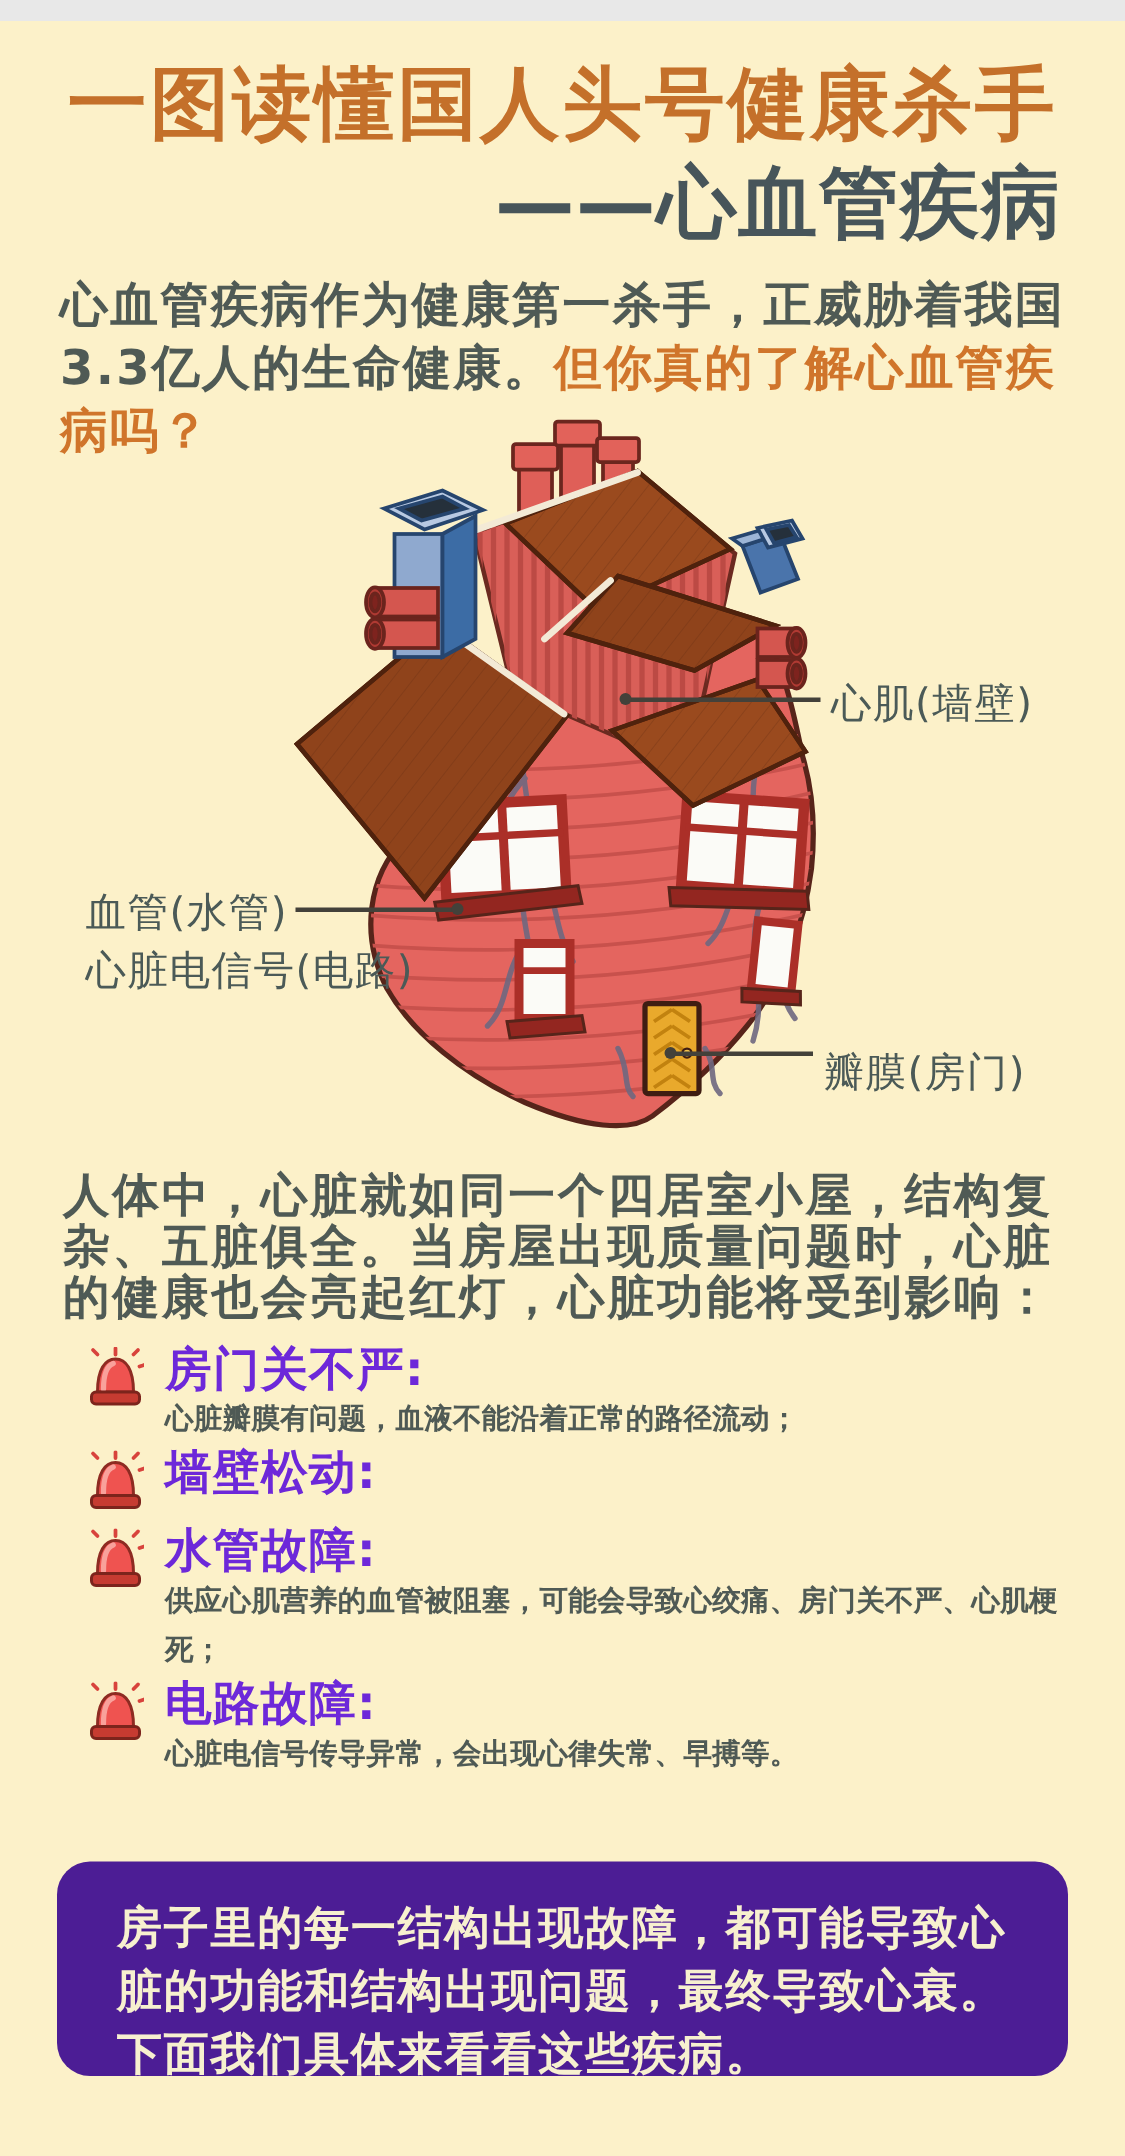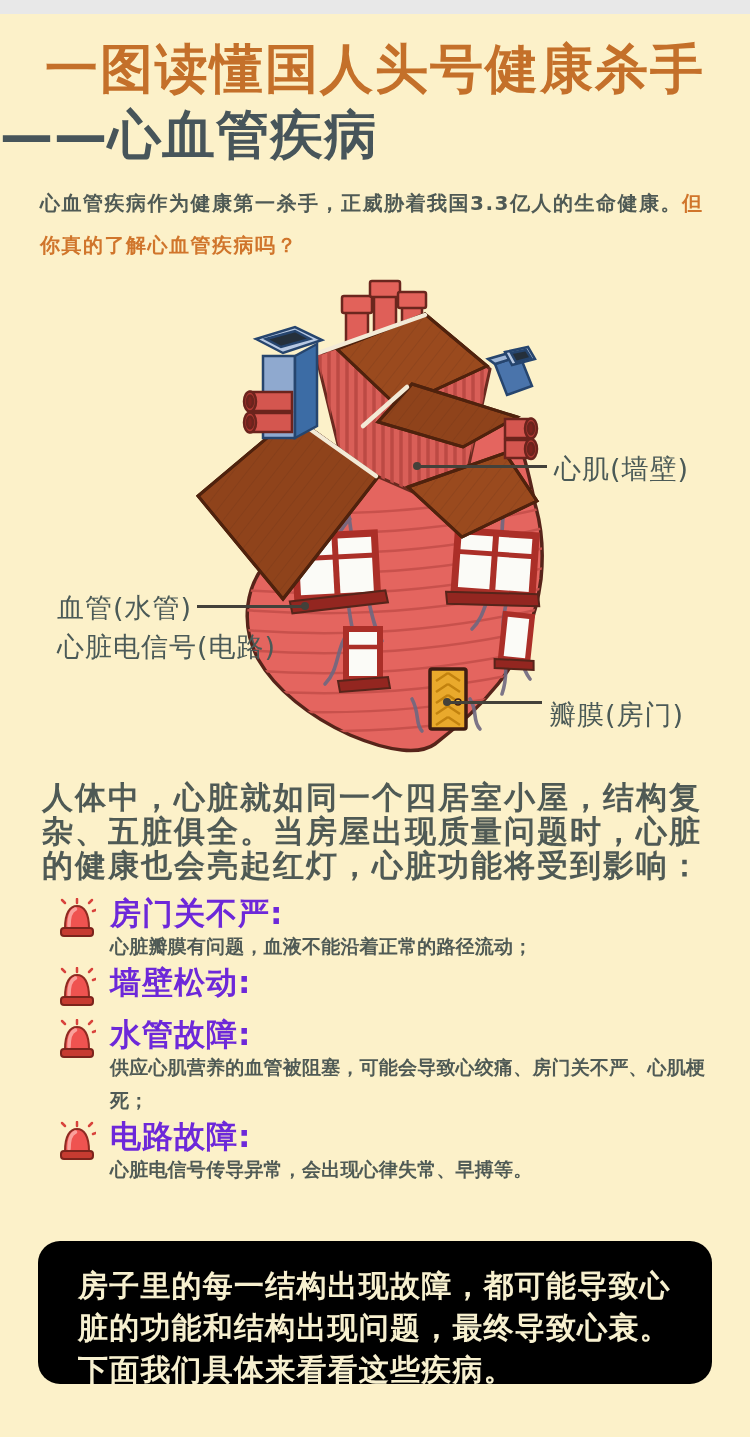--- a/index.html
+++ b/index.html
@@ -8,28 +8,28 @@
     background:#fcf1c9;overflow:hidden;
     font-family:"DejaVu Sans","Liberation Sans",sans-serif;
   }
   
   .title-line1{
     position:absolute;top:20px;left:0;width:750px;text-align:center;
     font-size:53px;font-weight:700;letter-spacing:2px;color:#c4702a;
     white-space:nowrap;
   }
   .title-line2{
-    position:absolute;top:86px;left:0;width:708px;text-align:left;
+    position:absolute;top:86px;left:0;width:708px;text-align:right;
     font-size:53px;font-weight:700;letter-spacing:1px;color:#47555a;
     white-space:nowrap;
   }
   
   .intro{
     position:absolute;top:168px;left:40px;width:676px;
-    font-size:20px;line-height:42px;font-weight:600;letter-spacing:1.5px;
+    font-size:32px;line-height:42px;font-weight:600;letter-spacing:1.5px;
     color:#4f5a55;text-align:left;
   }
   .intro .accent{color:#d0752b;}
   
   .illo{position:absolute;top:255px;left:0;width:750px;height:492px;}
   .illo svg{position:absolute;top:0;left:0;}
   .illo-label{
     position:absolute;font-size:27px;font-weight:400;color:#4b5a57;
     letter-spacing:1px;white-space:nowrap;
   }
@@ -49,21 +49,21 @@
     font-size:31px;line-height:34px;font-weight:700;letter-spacing:1px;
     color:#6d28d9;
   }
   .pdesc{
     font-size:19px;line-height:33px;font-weight:600;letter-spacing:0.2px;
     color:#4f5a55;
   }
   
   .conclusion{
     position:absolute;top:1227px;left:38px;width:674px;height:143px;
-    background:#000000;border-radius:22px;box-sizing:border-box;
+    background:#4c1d95;border-radius:22px;box-sizing:border-box;
     padding:24px 40px 0 40px;
   }
   .conclusion-text{
     font-size:30px;line-height:42px;font-weight:700;letter-spacing:1.2px;
     color:#f7f0cf;
   }
   
   .footer{
     position:absolute;top:1390px;right:18px;display:flex;align-items:center;gap:7px;
     color:#b2a98f;text-shadow:1px 1px 0 rgba(255,255,255,0.9);

